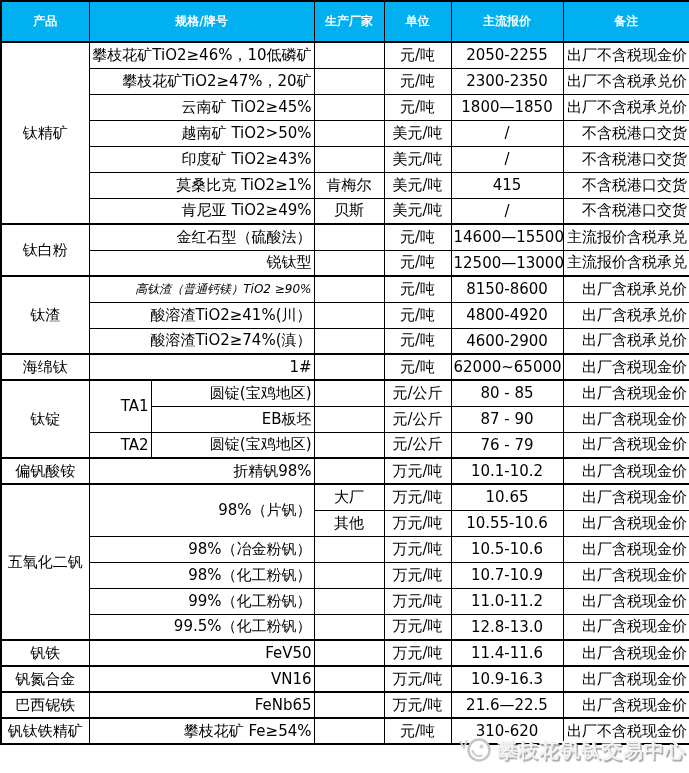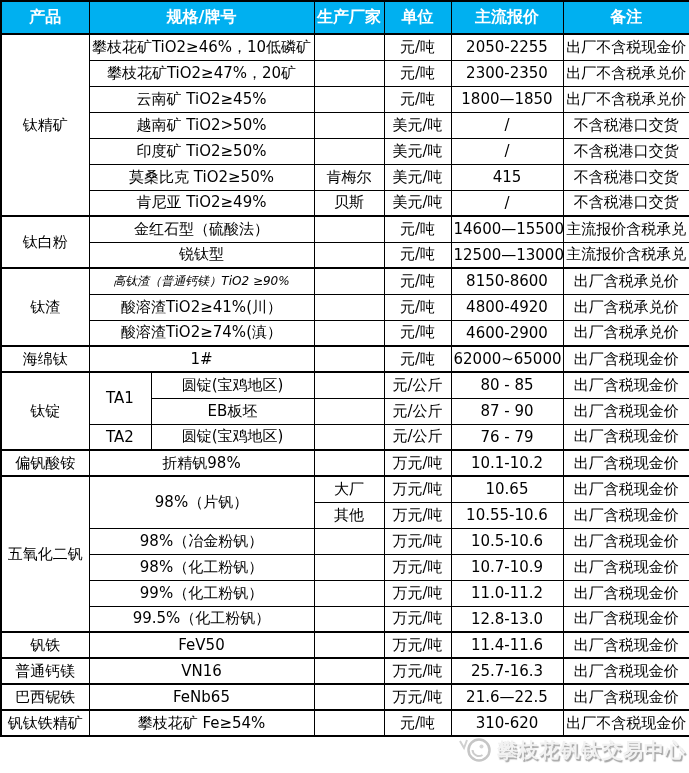--- a/index.html
+++ b/index.html
@@ -15,24 +15,24 @@
   table.price th, table.price td{
     border:1px solid #000;
     overflow:hidden;white-space:nowrap;
     box-sizing:border-box;
     font-size:15px;
     text-align:center;
     padding:0 2px;
   }
   table.price thead th{
     background:#00B0F0;color:#ffffff;
-    height:33px;font-size:16px;font-weight:bold;
+    height:41px;font-size:12px;font-weight:bold;
   }
   table.price tbody td{height:26px;}
-  table.price td.al{text-align:center;}
+  table.price td.al{text-align:right;}
   table.price td.sm{font-size:12px;font-style:italic;}
   table.price tr.group-start td{border-top-width:2px;}
   .watermark{
     position:absolute;top:735px;right:3px;
     display:flex;align-items:center;gap:5px;
     pointer-events:none;
   }
   .watermark .wm-text{
     font-size:20px;font-weight:bold;letter-spacing:1px;
     color:#f2f2f2;
@@ -87,28 +87,28 @@
         <td class="al">出厂不含税承兑价</td>
       </tr>
       <tr>
         <td colspan="2" class="al">越南矿 TiO2&gt;50%</td>
         <td></td>
         <td>美元/吨</td>
         <td>/</td>
         <td class="al">不含税港口交货</td>
       </tr>
       <tr>
-        <td colspan="2" class="al">印度矿 TiO2≥50%</td>
+        <td colspan="2" class="al">印度矿 TiO2≥43%</td>
         <td></td>
         <td>美元/吨</td>
         <td>/</td>
         <td class="al">不含税港口交货</td>
       </tr>
       <tr>
-        <td colspan="2" class="al">莫桑比克 TiO2≥50%</td>
+        <td colspan="2" class="al">莫桑比克 TiO2≥1%</td>
         <td>肯梅尔</td>
         <td>美元/吨</td>
         <td>415</td>
         <td class="al">不含税港口交货</td>
       </tr>
       <tr>
         <td colspan="2" class="al">肯尼亚 TiO2≥49%</td>
         <td>贝斯</td>
         <td>美元/吨</td>
         <td>/</td>
@@ -235,25 +235,25 @@
       </tr>
       <tr class="group-start">
         <td>钒铁</td>
         <td colspan="2" class="al">FeV50</td>
         <td></td>
         <td>万元/吨</td>
         <td>11.4-11.6</td>
         <td class="al">出厂含税现金价</td>
       </tr>
       <tr class="group-start">
-        <td>普通钙镁</td>
+        <td>钒氮合金</td>
         <td colspan="2" class="al">VN16</td>
         <td></td>
         <td>万元/吨</td>
-        <td>25.7-16.3</td>
+        <td>10.9-16.3</td>
         <td class="al">出厂含税现金价</td>
       </tr>
       <tr class="group-start">
         <td>巴西铌铁</td>
         <td colspan="2" class="al">FeNb65</td>
         <td></td>
         <td>万元/吨</td>
         <td>21.6—22.5</td>
         <td class="al">出厂含税现金价</td>
       </tr>

